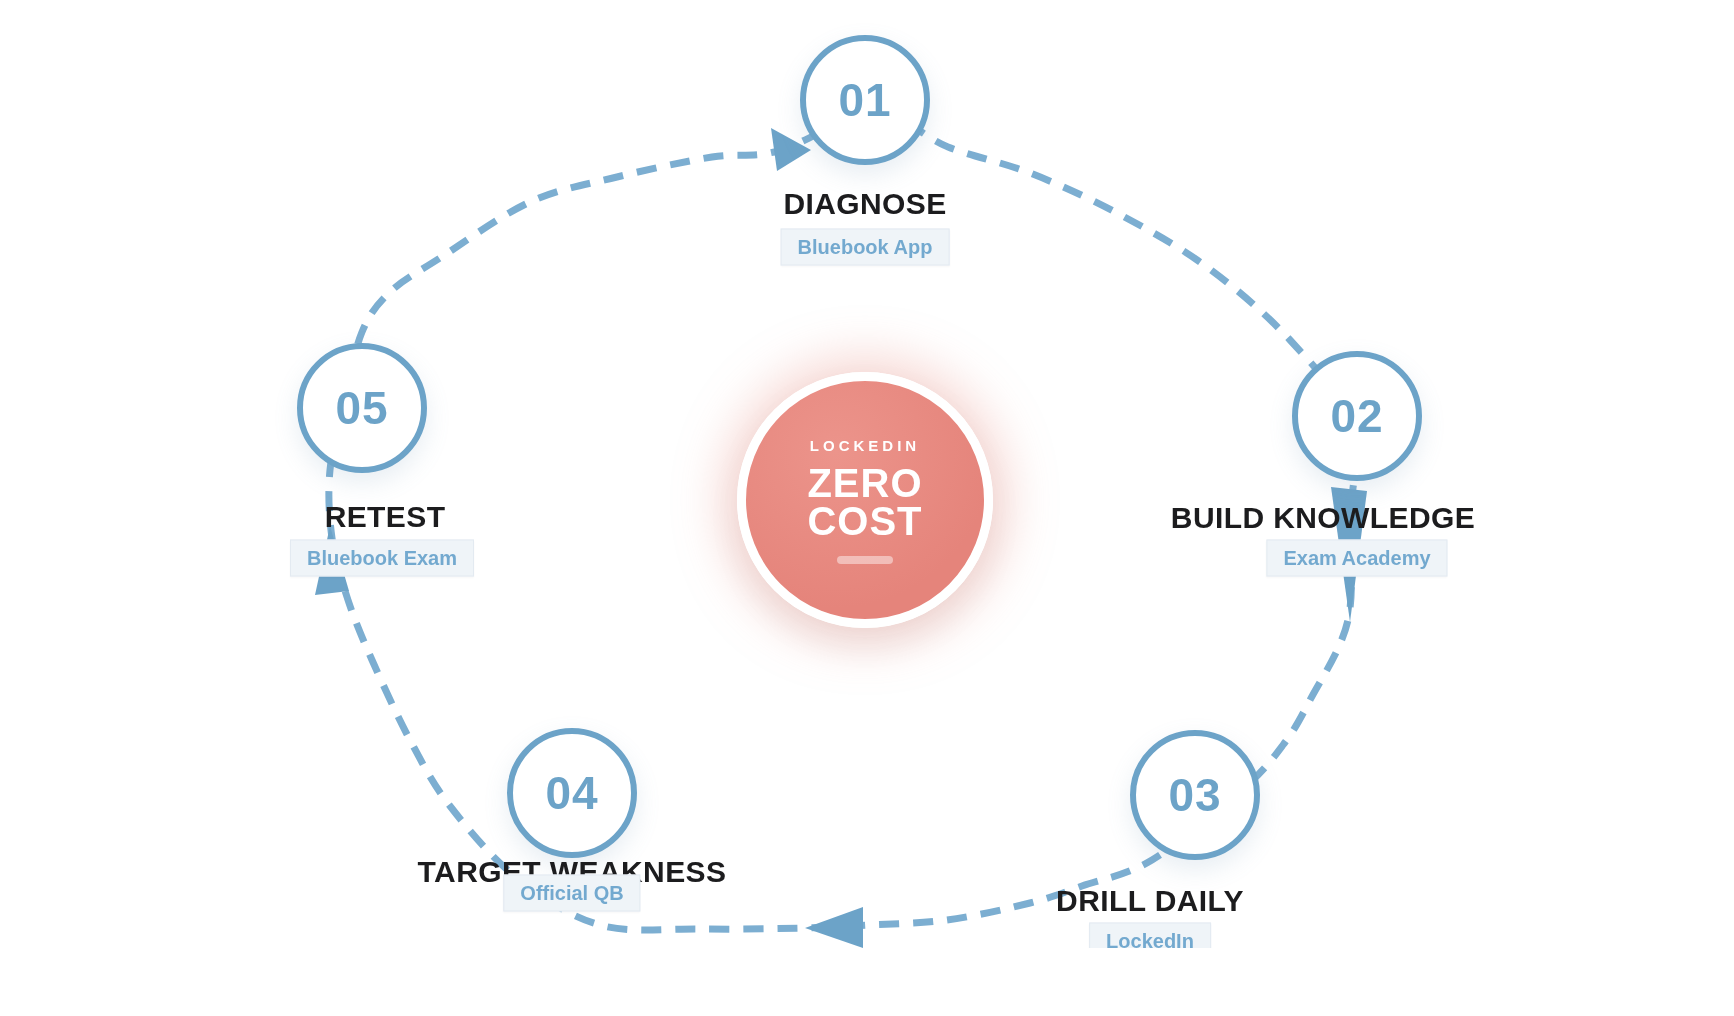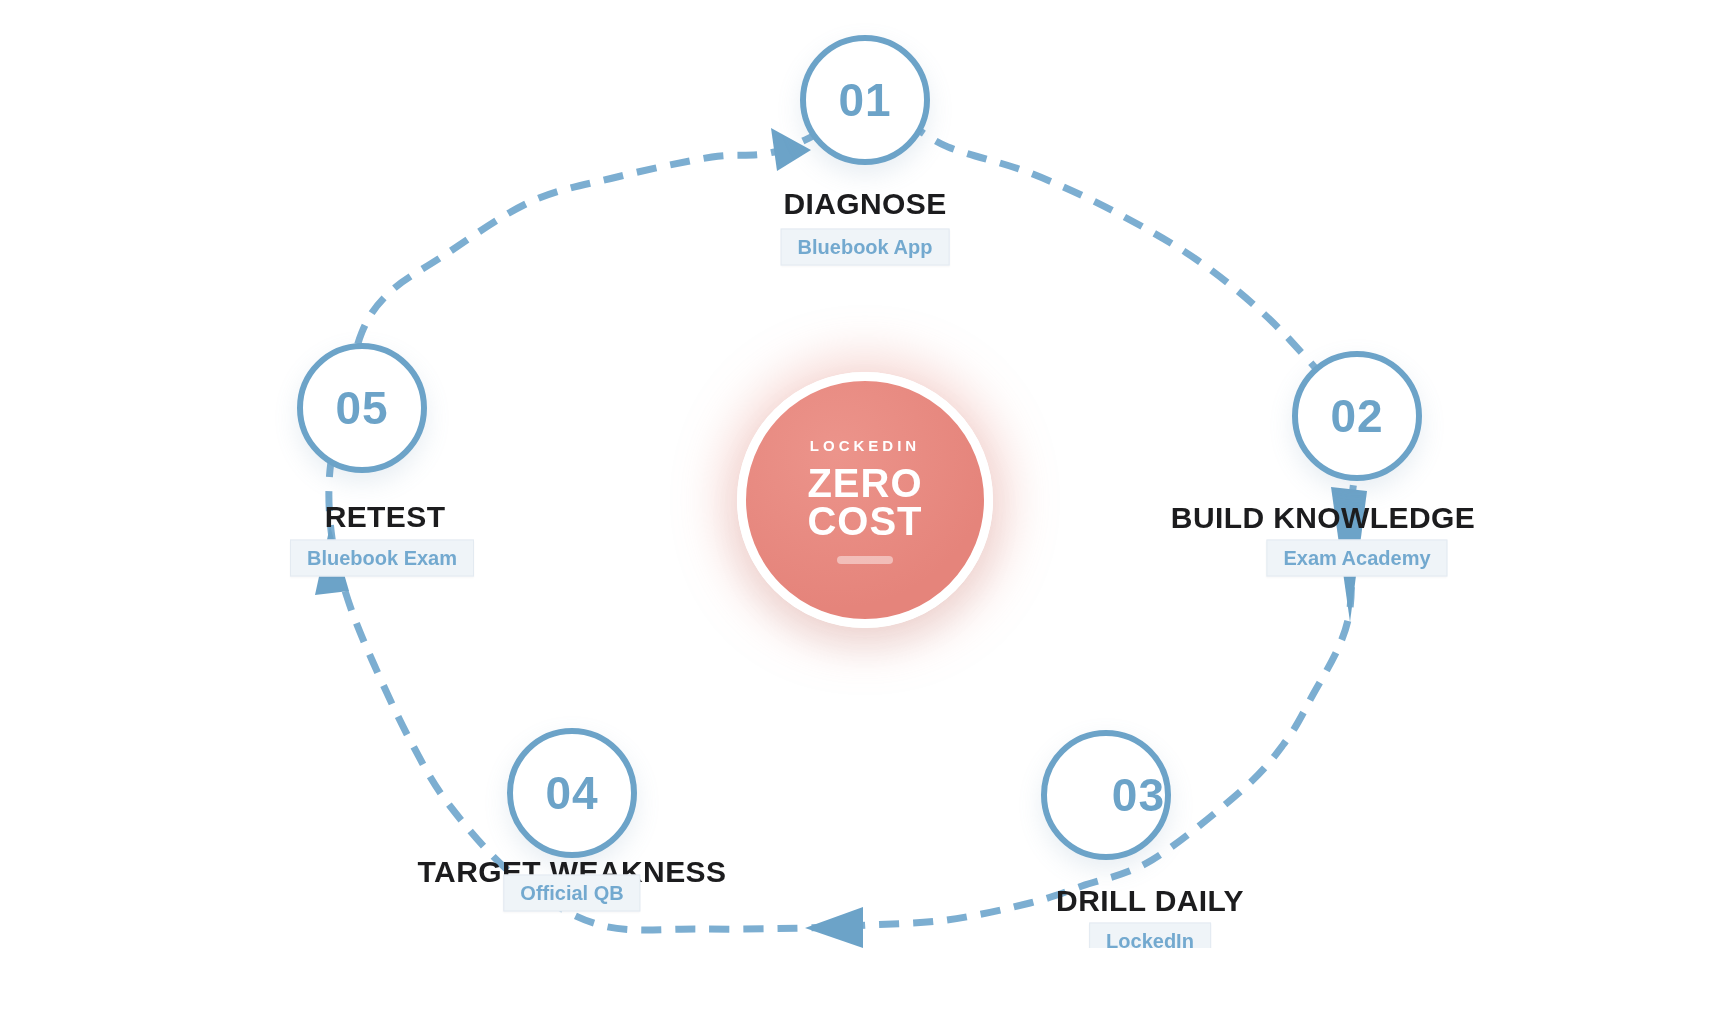--- a/index.html
+++ b/index.html
@@ -97,21 +97,21 @@
   </div>
   <div class="step-label" style="left:865px;top:204px;">DIAGNOSE</div>
   <div class="pill" style="left:865px;top:247px;">Bluebook App</div>
 
   <div class="step-circle" style="left:1357px;top:416px;">
     <span class="step-num">02</span>
   </div>
   <div class="step-label" style="left:1307px;top:518px;margin-left:16px;">BUILD KNOWLEDGE</div>
   <div class="pill" style="left:1357px;top:558px;">Exam Academy</div>
 
-  <div class="step-circle" style="left:1106px;top:795px;justify-content:flex-end;">
+  <div class="step-circle" style="left:1195px;top:795px;">
     <span class="step-num">03</span>
   </div>
   <div class="step-label" style="left:1150px;top:901px;">DRILL DAILY</div>
   <div class="pill" style="left:1150px;top:941px;">LockedIn</div>
 
   <div class="step-circle" style="left:572px;top:793px;">
     <span class="step-num">04</span>
   </div>
   <div class="step-label" style="left:572px;top:872px;">TARGET WEAKNESS</div>
   <div class="pill" style="left:572px;top:893px;">Official QB</div>

